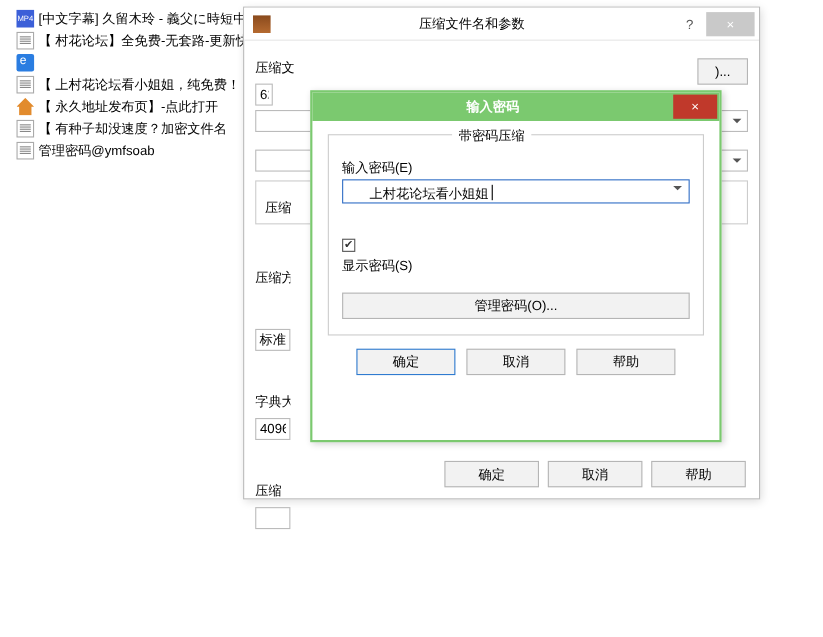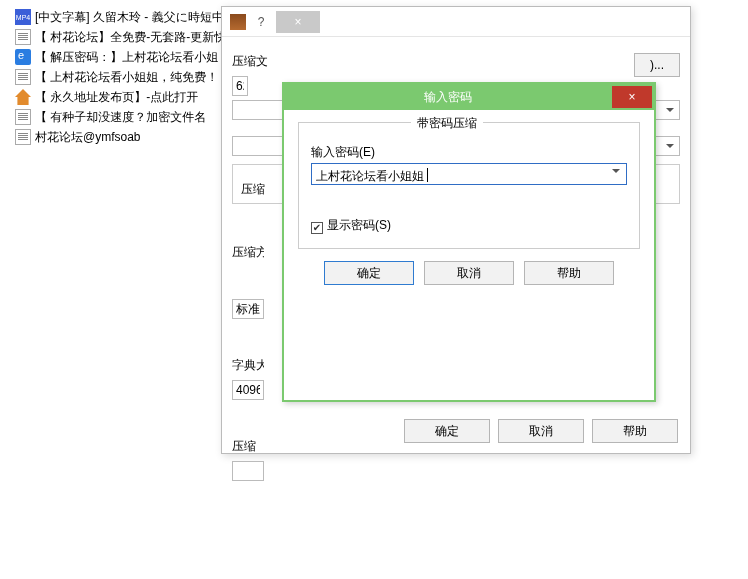--- a/index.html
+++ b/index.html
@@ -45,29 +45,29 @@
 
   .bottom-buttons { position: absolute; bottom: 10px; right: 12px; display: flex; gap: 8px; }
   .btn { width: 86px; height: 24px; border: 1px solid #b5b5b5; background: #f2f2f2; display: flex; align-items: center; justify-content: center; cursor: pointer; }
 
   
   .dialog-pw {
     position: absolute; left: 282px; top: 82px; width: 374px; height: 320px;
     border: 2px solid #7bc96f; background: #fff; box-shadow: 2px 2px 6px rgba(0,0,0,.18);
   }
   .pw-titlebar { height: 26px; background: #7bc96f; display: flex; align-items: center; position: relative; }
-  .pw-title { flex: 1; text-align: center; color: #fff; }
+  .pw-title { flex: 1; text-align: center; color: #fff; font-weight: bold; }
   .pw-close { width: 40px; height: 22px; background: #c0392b; color: #fff; display: flex; align-items: center; justify-content: center; margin-right: 2px; cursor: pointer; }
   .pw-body { padding: 8px 14px; }
   .pw-group { border: 1px solid #ccc; padding: 10px 12px 14px; margin-top: 4px; }
   .pw-group-title { position: relative; top: -18px; left: 100px; background: #fff; padding: 0 6px; width: fit-content; }
   .pw-label { margin-bottom: 2px; }
   .pw-input { width: 100%; height: 22px; border: 1px solid #2f6dc5; background: #fff; padding: 2px 4px; position: relative; }
-  .pw-input-text { color: #000; display: inline-block; }
-  .chk { display: flex; align-items: flex-end; gap: 4px; margin-top: 6px; }
+  .pw-input-text { color: #000; display: inline-block; margin-left: 20px; }
+  .chk { display: flex; align-items: flex-start; gap: 4px; margin-top: 6px; flex-direction: column; }
   .chkbox { width: 12px; height: 12px; border: 1px solid #555; display: flex; align-items: center; justify-content: center; background: #fff; }
   .chkbox.checked::after { content: "✔"; font-size: 10px; color: #333; line-height: 10px; }
 
   .pw-manage { width: 100%; height: 24px; border: 1px solid #b5b5b5; background: #f2f2f2; display: flex; align-items: center; justify-content: center; cursor: pointer; margin-top: 16px; }
   .pw-buttons { display: flex; gap: 10px; margin-top: 12px; justify-content: center; }
   .pw-btn { width: 90px; height: 24px; border: 1px solid #b5b5b5; background: #f2f2f2; display: flex; align-items: center; justify-content: center; cursor: pointer; }
   .pw-btn.primary { border: 1px solid #2f7bd0; }
 
   .row-line { display:flex; align-items:center; gap:4px; margin-top:6px; }
   .truncate { overflow:hidden; white-space:nowrap;margin-top:32px; }
@@ -79,43 +79,43 @@
   <div class="file-row">
     <div class="file-icon i-mp4">MP4</div>
     <div class="file-name">[中文字幕] 久留木玲 - 義父に時短中出しされて毎日10発孕ませられています</div>
   </div>
   <div class="file-row">
     <div class="file-icon i-txt"></div>
     <div class="file-name">【 村花论坛】全免费-无套路-更新快</div>
   </div>
   <div class="file-row">
     <div class="file-icon i-url"></div>
-    <div class="file-name">【 解压密码：】上村花论坛看小姐</div>
   </div>
   <div class="file-row">
     <div class="file-icon i-txt"></div>
     <div class="file-name">【 上村花论坛看小姐姐，纯免费！</div>
   </div>
   <div class="file-row">
     <div class="file-icon i-home"></div>
     <div class="file-name">【 永久地址发布页】-点此打开</div>
   </div>
   <div class="file-row">
     <div class="file-icon i-txt"></div>
     <div class="file-name">【 有种子却没速度？加密文件名</div>
   </div>
   <div class="file-row">
     <div class="file-icon i-txt"></div>
-    <div class="file-name">村花论坛@ymfsoab</div>
+    <div class="file-name">管理密码@ymfsoab</div>
   </div>
 </div>
 
 <div class="dialog-main">
   <div class="titlebar">
     <div class="tb-icon"></div>
+    <div class="tb-title">压缩文件名和参数</div>
     <div class="tb-btn tb-help">?</div>
     <div class="tb-btn tb-close">×</div>
   </div>
   <div class="dlg-body">
 
     <div style="margin-top:10px; display:flex; align-items:flex-start; gap:6px;">
       <div style="flex:1;">
         <div class="label">压缩文</div>
         <div class="row-line">
           <input class="txt-input" style="width: 16px;" value="627.">
@@ -180,20 +180,21 @@
           <span style="position:absolute; right:6px; top:5px; border:4px solid transparent; border-top-color:#555;"></span>
         </div>
 
         <div style="height:26px;"></div>
 
         <div class="chk">
           <span class="chkbox checked"></span>
           <span>显示密码(S)</span>
         </div>
 
+        <div class="pw-manage">管理密码(O)...</div>
       </div>
     </div>
     <div class="pw-buttons">
       <div class="pw-btn primary">确定</div>
       <div class="pw-btn">取消</div>
       <div class="pw-btn">帮助</div>
     </div>
   </div>
 </div>
 

